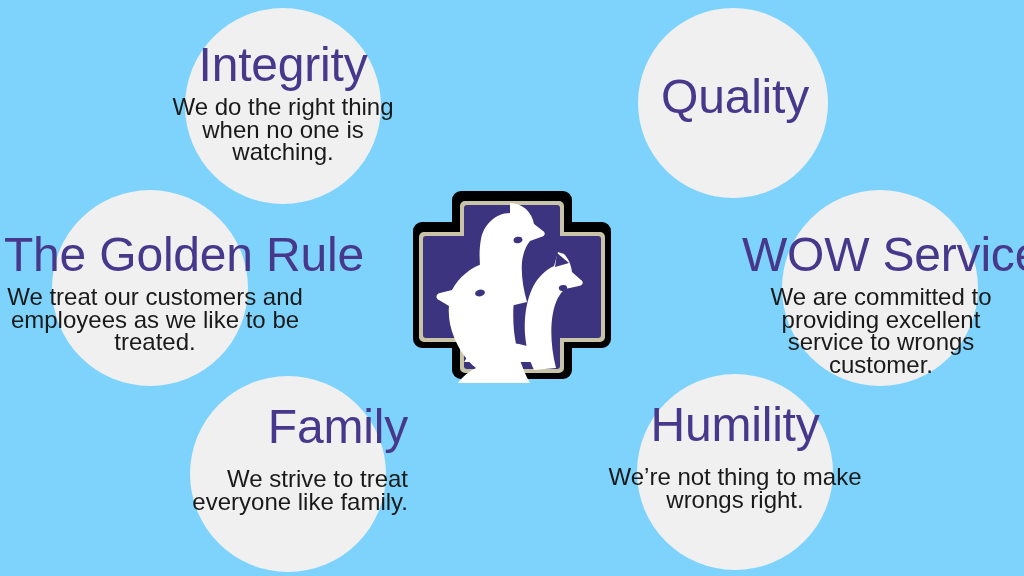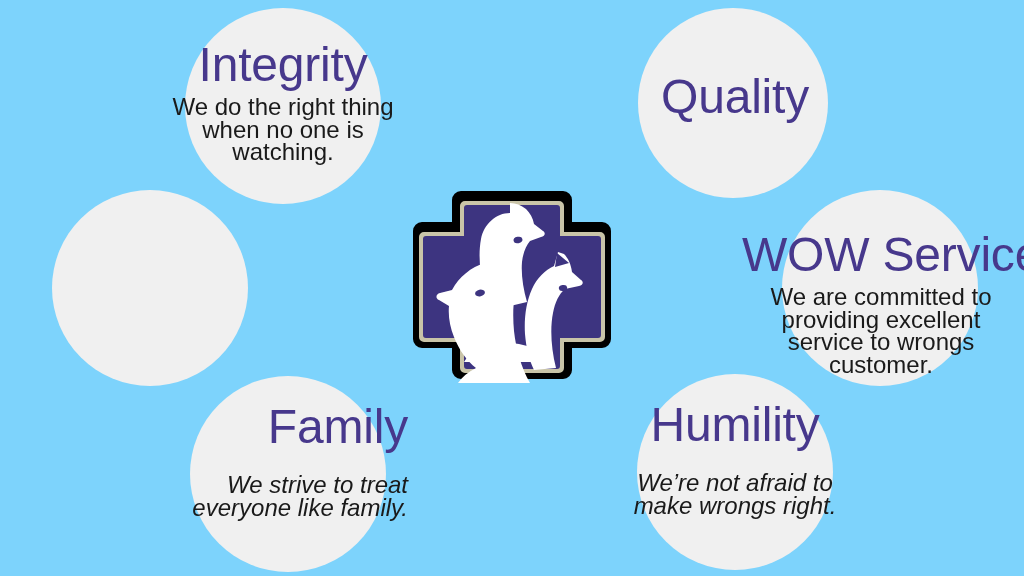--- a/index.html
+++ b/index.html
@@ -54,21 +54,21 @@
   #text-golden-rule { left:   4px; top: 228px; width: 302px; }
   #text-wow-service { left: 742px; top: 228px; width: 278px; }
   #text-family      { left: 168px; top: 400px; width: 240px; text-align: right; }
   #text-humility    { left: 606px; top: 398px; width: 258px; }
 
   #text-integrity .node-desc,
   #text-quality .node-desc,
   #text-golden-rule .node-desc,
   #text-wow-service .node-desc { margin-top: 4px; }
   #text-family .node-desc,
-  #text-humility .node-desc { margin-top: 20px; font-style: italic; }
+  #text-humility .node-desc { margin-top: 14px; }
 
   
   #logo-wrap {
     position: absolute;
     left: 406px;
     top: 184px;
     width: 212px;
     height: 206px;
   }
   #logo-wrap svg { display: block; width: 212px; height: 206px; }
@@ -87,34 +87,38 @@
 
   <div class="node-text" id="text-integrity">
     <div class="node-title">Integrity</div>
     <div class="node-desc">We do the right thing when no one is watching.</div>
   </div>
 
   <div class="node-text" id="text-quality">
     <div class="node-title">Quality</div>
   </div>
 
+  <div class="node-text" id="text-golden-rule">
+    <div class="node-title">The Golden Rule</div>
+    <div class="node-desc">We treat our customers and employees as we like to be treated.</div>
+  </div>
 
   <div class="node-text" id="text-wow-service">
     <div class="node-title">WOW Service</div>
     <div class="node-desc">We are committed to providing excellent service to wrongs customer.</div>
   </div>
 
   <div class="node-text" id="text-family">
     <div class="node-title">Family</div>
     <div class="node-desc">We strive to treat everyone like family.</div>
   </div>
 
   <div class="node-text" id="text-humility">
     <div class="node-title">Humility</div>
-    <div class="node-desc">We’re not afraid to make wrongs right.</div>
+    <div class="node-desc">We’re not thing to make wrongs right.</div>
   </div>
 
   <div id="logo-wrap">
     <svg viewBox="0 0 212 206" xmlns="http://www.w3.org/2000/svg" aria-hidden="true">
 
       <g>
         <path d="M55 7 h102 a9 9 0 0 1 9 9 v22 h30 a9 9 0 0 1 9 9 v108 a9 9 0 0 1 -9 9 h-30 v22 a9 9 0 0 1 -9 9 h-102 a9 9 0 0 1 -9 -9 v-22 h-30 a9 9 0 0 1 -9 -9 v-108 a9 9 0 0 1 9 -9 h30 v-22 a9 9 0 0 1 9 -9 z" fill="#000000"></path>
 
         <path d="M59 17 h94 a5 5 0 0 1 5 5 v26 h36 a5 5 0 0 1 5 5 v100 a5 5 0 0 1 -5 5 h-36 v26 a5 5 0 0 1 -5 5 h-94 a5 5 0 0 1 -5 -5 v-26 h-36 a5 5 0 0 1 -5 -5 v-100 a5 5 0 0 1 5 -5 h36 v-26 a5 5 0 0 1 5 -5 z" fill="#c9c4a8"></path>
 

